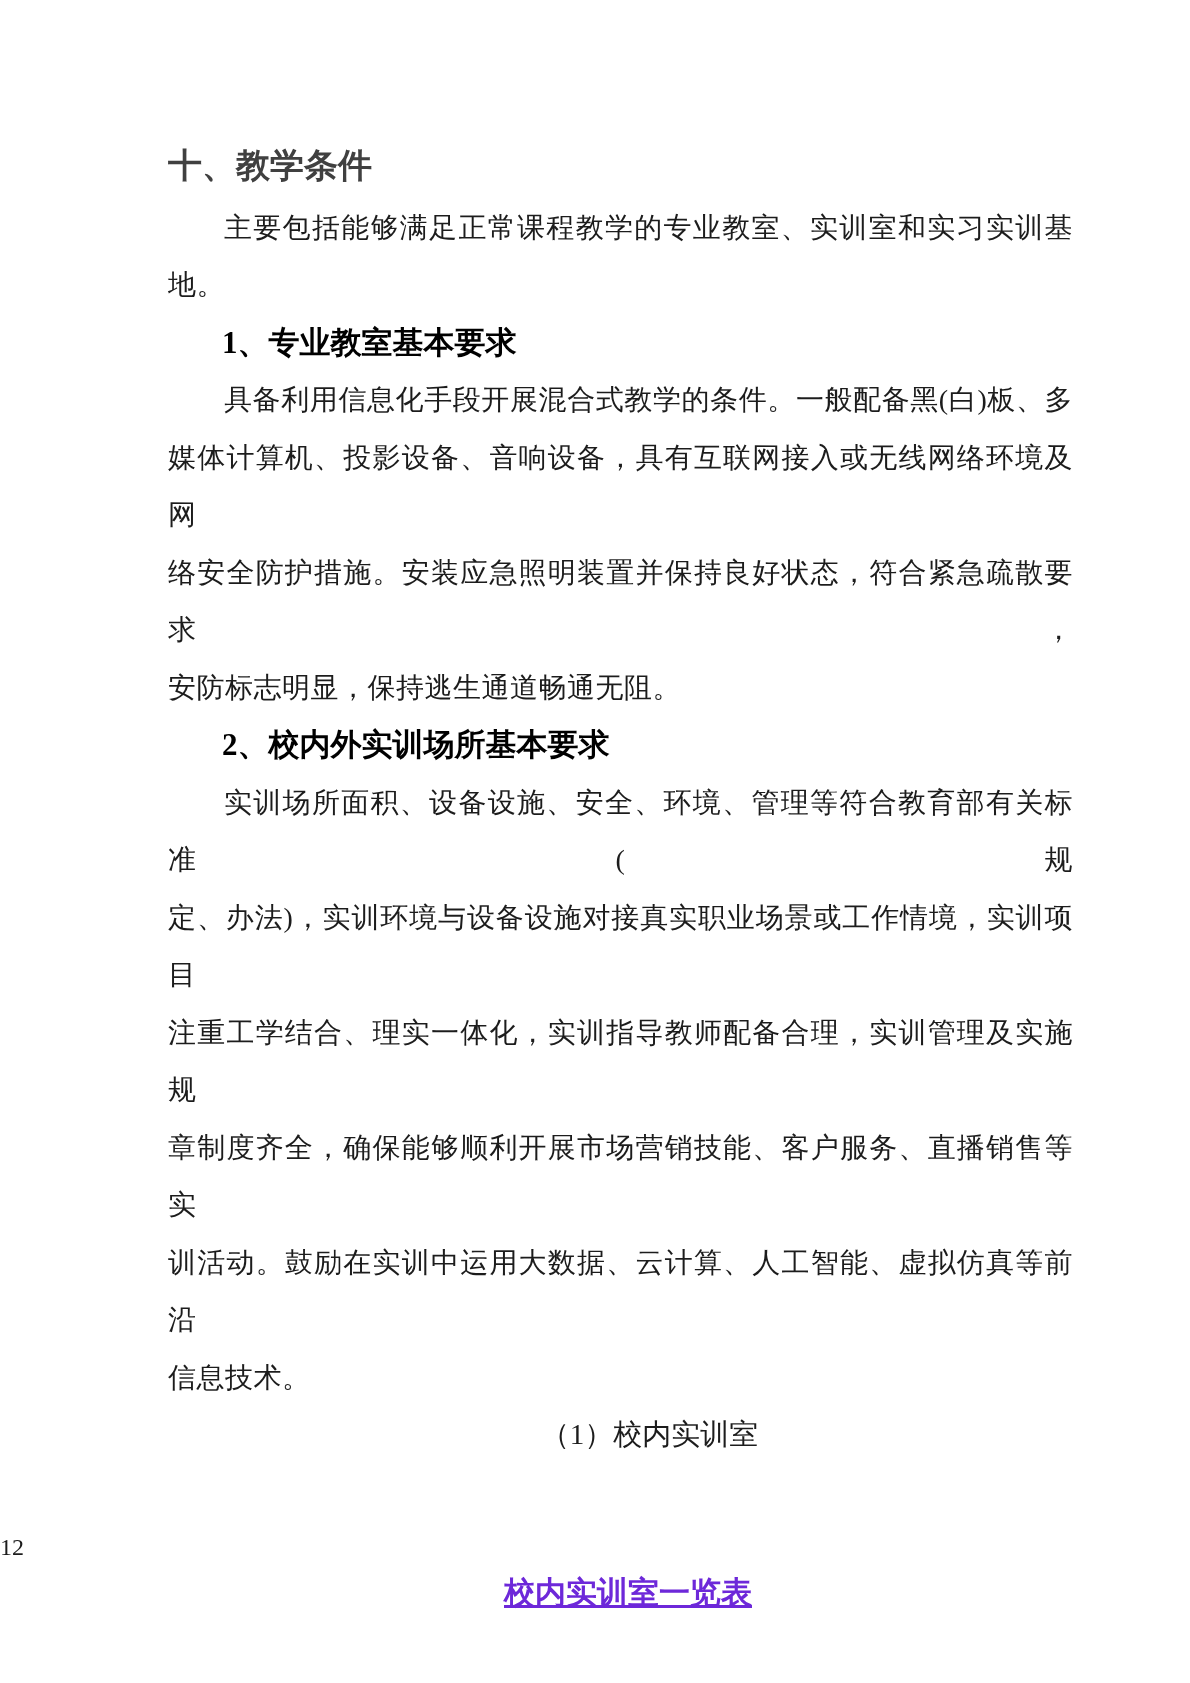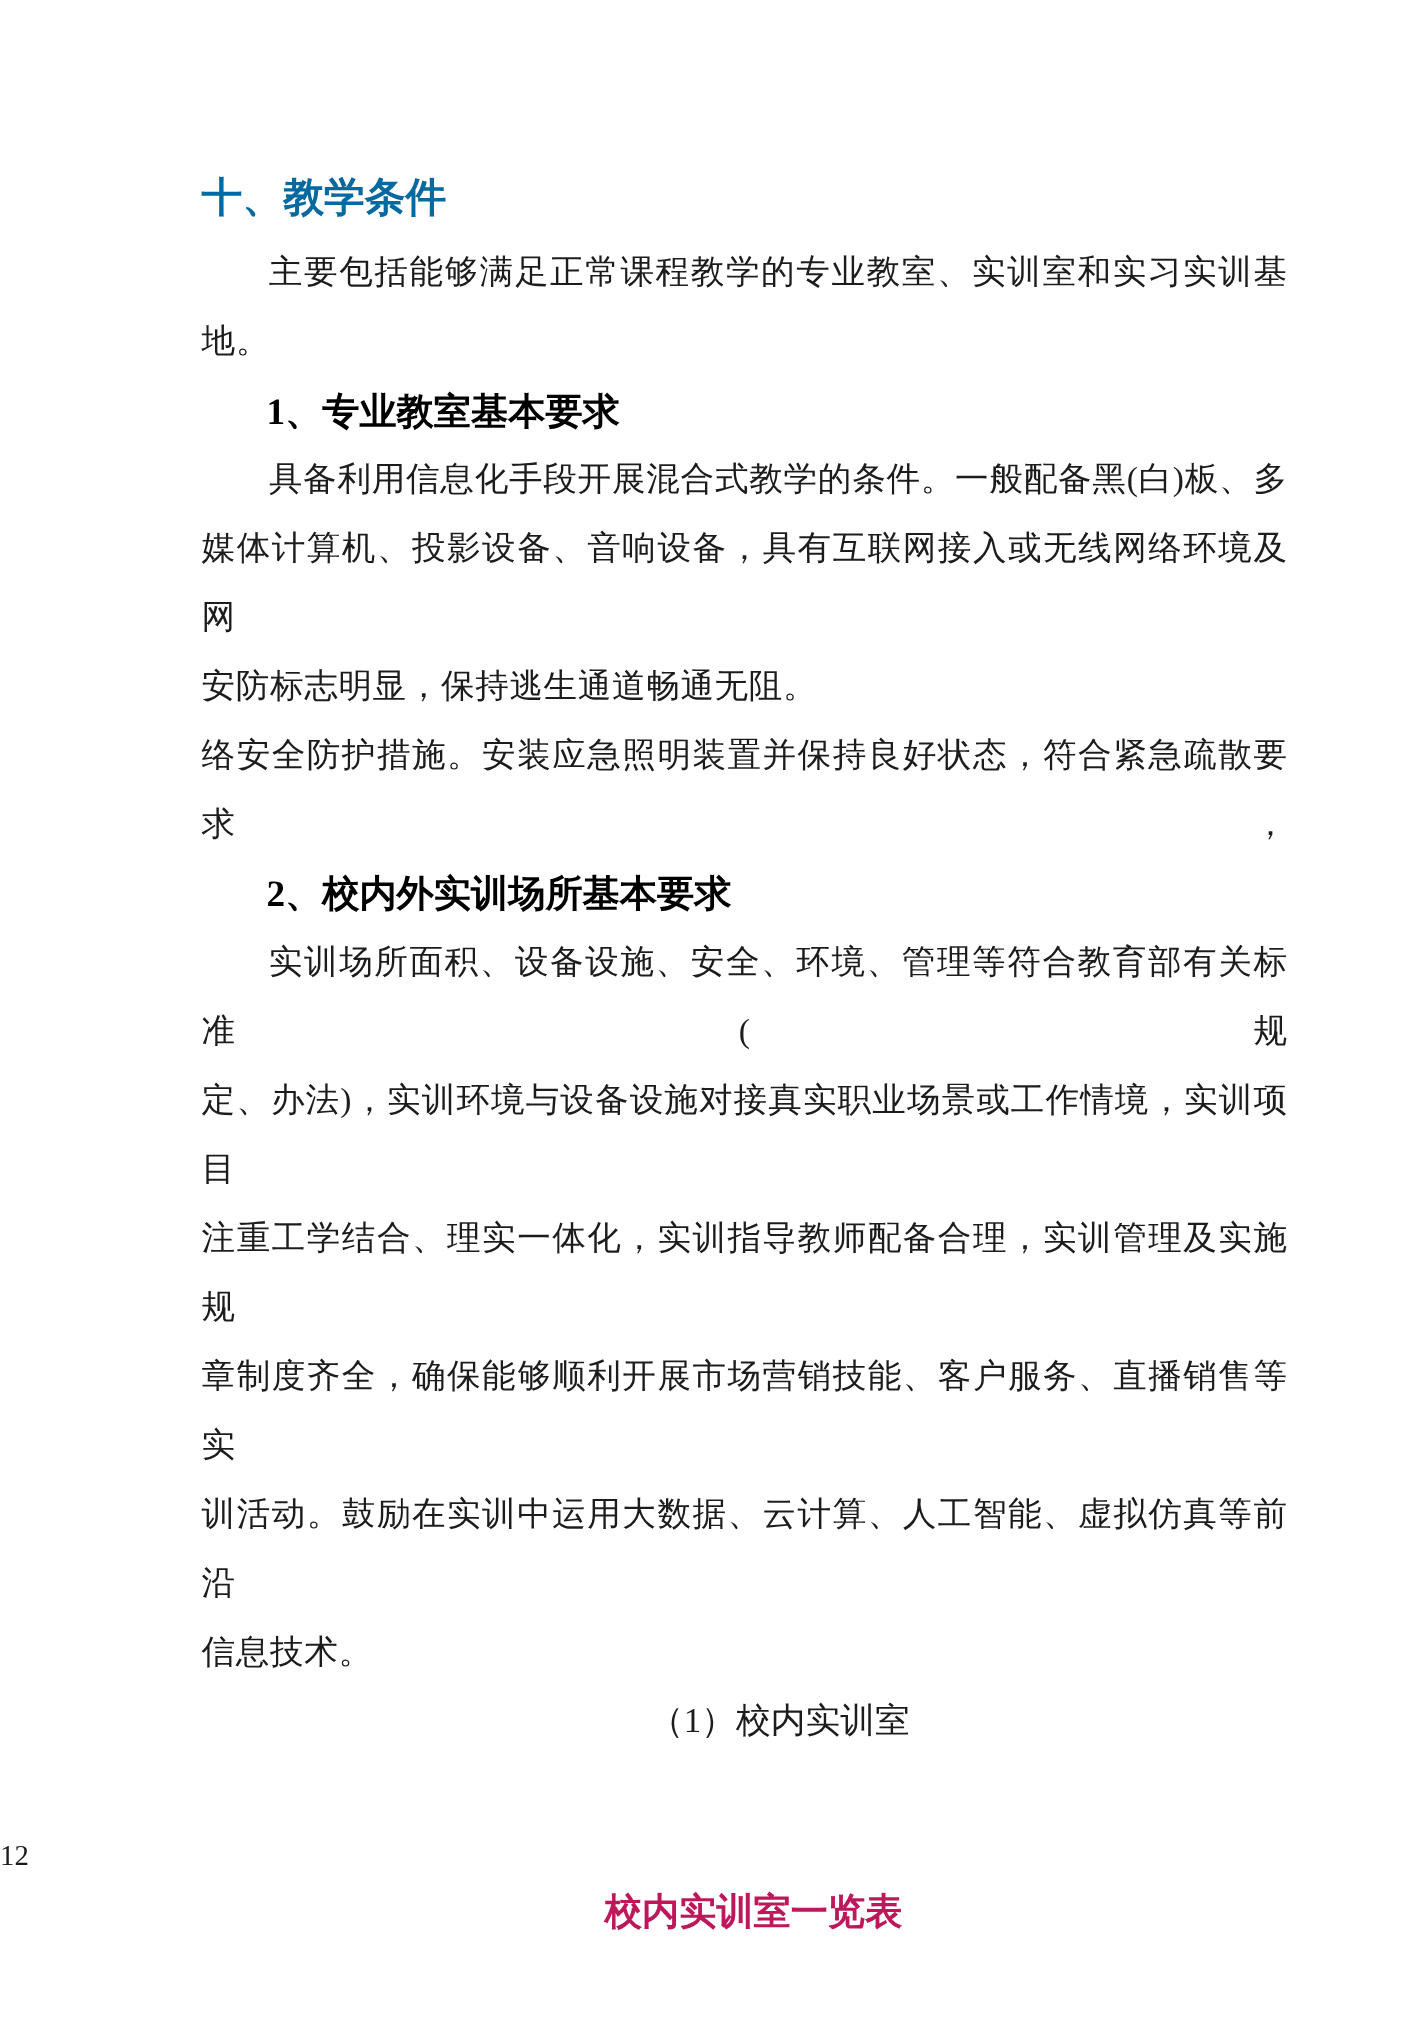--- a/index.html
+++ b/index.html
@@ -19,21 +19,21 @@
     position: absolute;
     left: 168px;
     top: 137px;
     width: 905px;
   }
   .h1 {
     font-family: "Liberation Sans", "DejaVu Sans", sans-serif;
     font-weight: bold;
     font-size: 34px;
     line-height: 57.5px;
-    color: #0369a1;
+    color: #404040;
     margin: 0 0 4px 0;
   }
   .h2 {
     font-family: "Liberation Sans", "DejaVu Sans", sans-serif;
     font-weight: bold;
     font-size: 33px;
     line-height: 57.5px;
     color: #000;
     margin: 0;
   }
@@ -65,21 +65,22 @@
     text-align: center;
   }
   .table-title {
     width: 920px;
     margin-top: 100px;
     margin-bottom: 4px;
     text-align: center;
     font-weight: bold;
     font-size: 31px;
     line-height: 57.5px;
-    color: #be185d;
+    color: #6d28d9;
+    text-decoration: underline;
   }
   table.roster {
     width: 920px;
     border-collapse: collapse;
     table-layout: fixed;
     border: 2px solid #000;
   }
   .page-number {
     position: absolute;
     top: 1534px;
@@ -101,22 +102,22 @@
   <div>
     <div class="jl indent">主要包括能够满足正常课程教学的专业教室、实训室和实习实训基</div>
     <div class="jl end">地。</div>
   </div>
 
   <div class="h3">1、专业教室基本要求</div>
 
   <div>
     <div class="jl indent">具备利用信息化手段开展混合式教学的条件。一般配备黑(白)板、多</div>
     <div class="jl">媒体计算机、投影设备、音响设备，具有互联网接入或无线网络环境及网</div>
+    <div class="jl">络安全防护措施。安装应急照明装置并保持良好状态，符合紧急疏散要求，</div>
     <div class="jl end">安防标志明显，保持逃生通道畅通无阻。</div>
-    <div class="jl">络安全防护措施。安装应急照明装置并保持良好状态，符合紧急疏散要求，</div>
   </div>
 
   <div class="h3">2、校内外实训场所基本要求</div>
 
   <div>
     <div class="jl indent">实训场所面积、设备设施、安全、环境、管理等符合教育部有关标准(规</div>
     <div class="jl">定、办法)，实训环境与设备设施对接真实职业场景或工作情境，实训项目</div>
     <div class="jl">注重工学结合、理实一体化，实训指导教师配备合理，实训管理及实施规</div>
     <div class="jl">章制度齐全，确保能够顺利开展市场营销技能、客户服务、直播销售等实</div>
     <div class="jl">训活动。鼓励在实训中运用大数据、云计算、人工智能、虚拟仿真等前沿</div>

